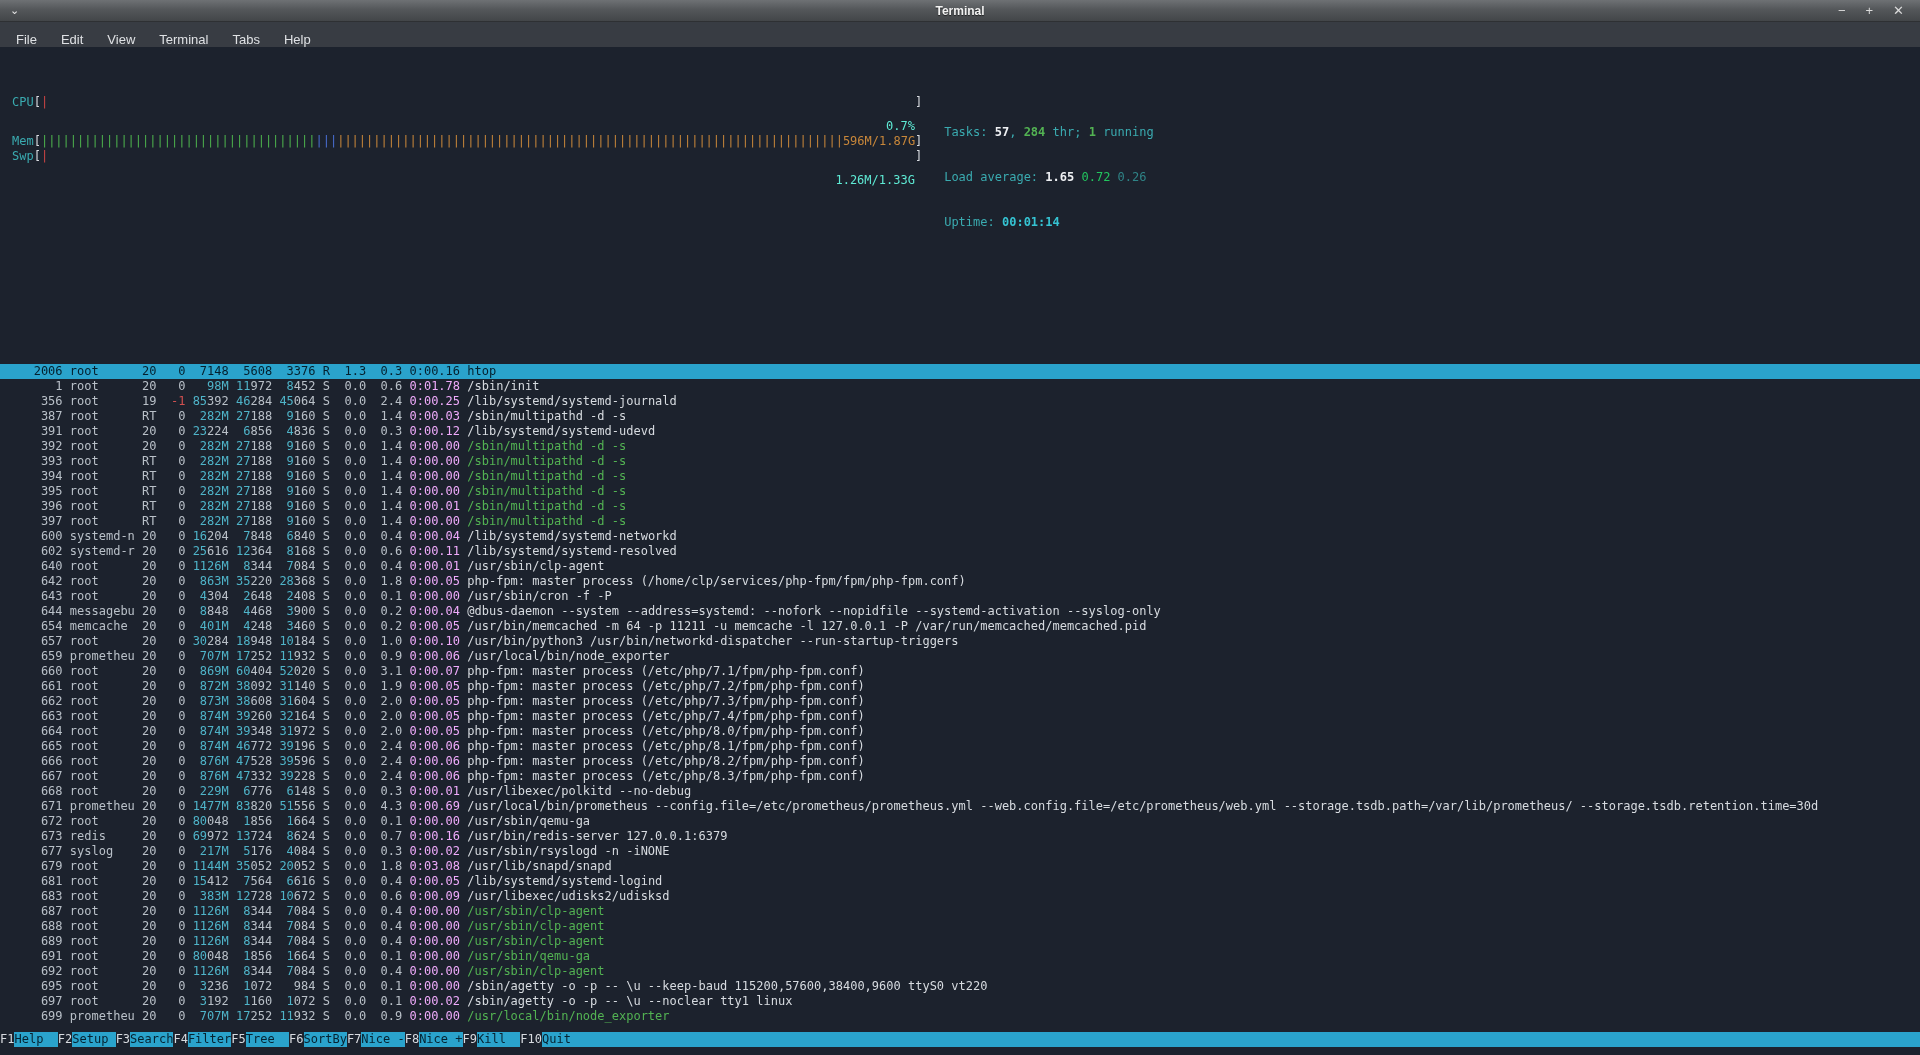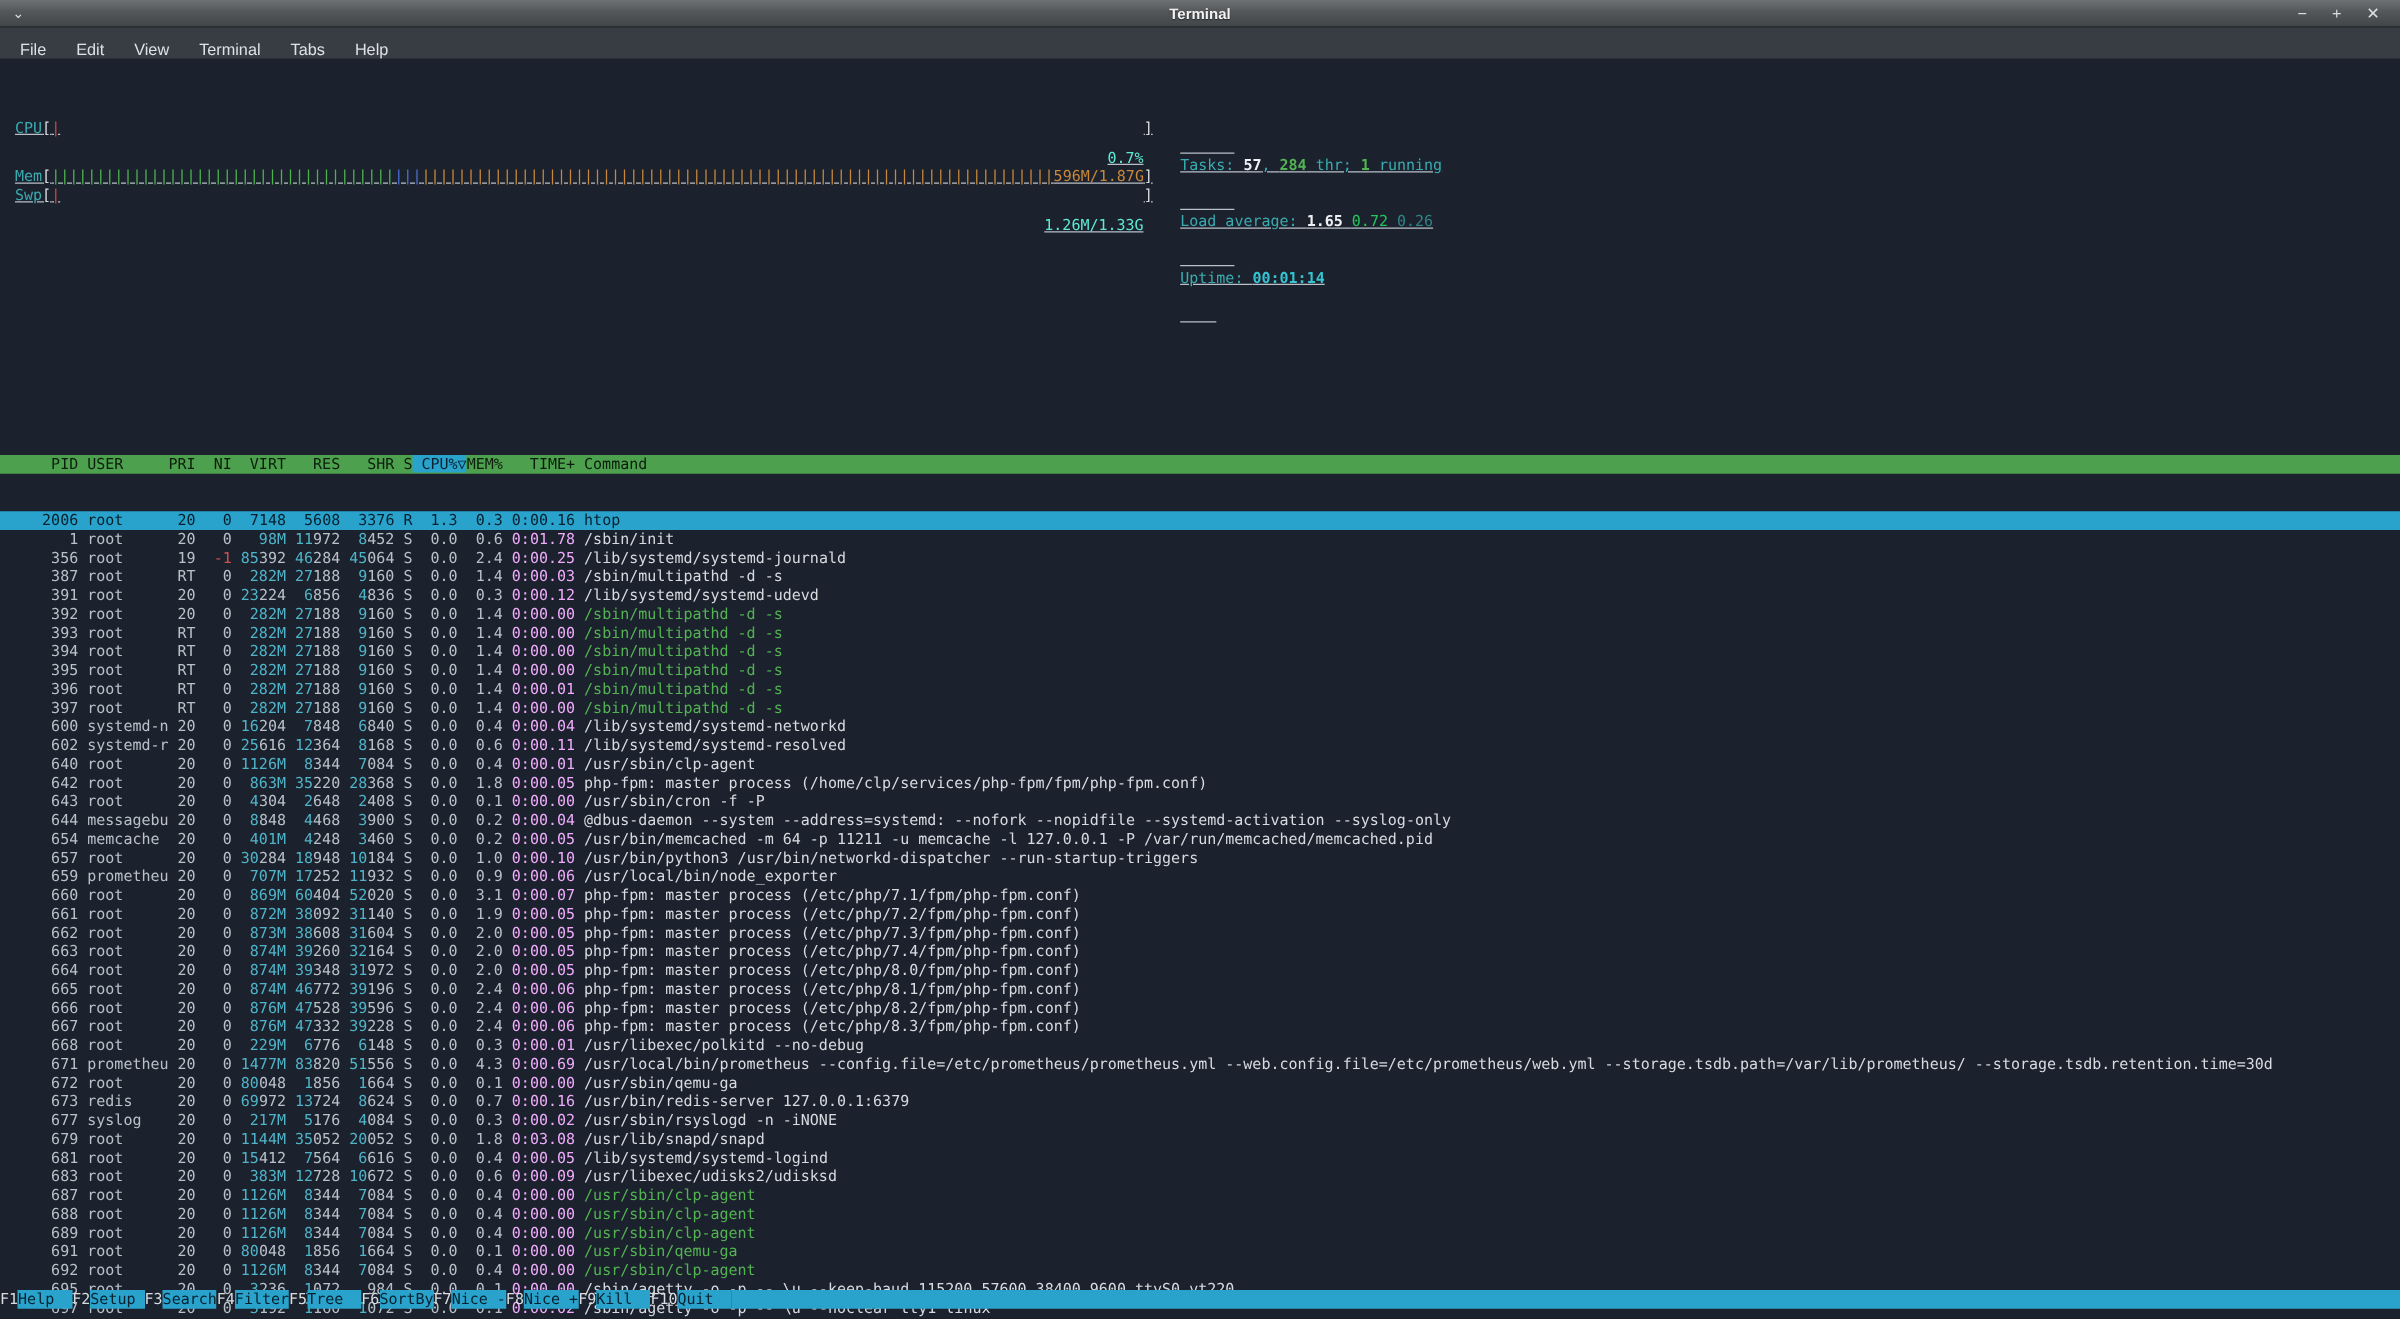--- a/index.html
+++ b/index.html
@@ -24,21 +24,21 @@
     gap:24px; padding-left:16px; font-family:"Liberation Sans", sans-serif;
     font-size:13px; color:#dfe1e4;
   }
   .menubar .mitem{ cursor:default; }
 
   
   .terminal{ position:relative; height:1008px; background:#1c222d;
     font-size:12px; line-height:15px; color:#b9c0c8; }
   .terminal, .terminal *{ white-space:pre; }
 
-  .hdr{ display:flex; padding:18px 0 0 12px;text-decoration:underline; }
+  .hdr{ display:flex; padding:18px 0 0 12px; }
   .meters{ }
   .meter{ display:flex; }
   .mlabel{ color:#3aabb0; }
   .bracket{ color:#d8dbe0; }
   .bar{ width:874px; display:inline-flex; overflow:hidden; }
   .bartext{ margin-left:auto; }
   .p-red{ color:#c44; } .p-green{ color:#4db34d; }
   .p-blue{ color:#4a6fd4; } .p-orange{ color:#c8873a; }
   .t-dim{ color:#5eead4;margin-top:24px; } .t-orange{ color:#c8873a; }
 
@@ -95,17 +95,16 @@
     <div class="meters" id="meters"><div class="meter"><span class="mlabel">CPU</span><span class="bracket">[</span><div class="bar"><span class="p-red">|</span><span class="bartext t-dim">0.7%</span></div><span class="bracket">]</span></div><div class="meter"><span class="mlabel">Mem</span><span class="bracket">[</span><div class="bar"><span class="p-green">||||||||||||||||||||||||||||||||||||||</span><span class="p-blue">|||</span><span class="p-orange">||||||||||||||||||||||||||||||||||||||||||||||||||||||||||||||||||||||</span><span class="bartext t-orange">596M/1.87G</span></div><span class="bracket">]</span></div><div class="meter"><span class="mlabel">Swp</span><span class="bracket">[</span><div class="bar"><span class="p-red">|</span><span class="bartext t-dim">1.26M/1.33G</span></div><span class="bracket">]</span></div></div>
     <div class="stats">
       <div><span class="c-teal">Tasks: </span><span class="c-bwhite">57</span><span class="c-teal">, </span><span class="c-bgreen">284</span><span class="c-teal"> thr; </span><span class="c-bgreen">1</span><span class="c-teal"> running</span></div>
       <div><span class="c-teal">Load average: </span><span class="c-bwhite">1.65</span><span> </span><span class="c-cyanmid">0.72</span><span> </span><span class="c-tealdim">0.26</span></div>
       <div><span class="c-teal">Uptime: </span><span class="c-cyanbr">00:01:14</span></div>
     </div>
   </div>
 
   <div class="gap"></div>
 
-  <div class="thead" id="thead"><span>    PID</span><span> USER     </span><span>PRI</span><span>  NI</span><span>  VIRT</span><span>   RES</span><span>   SHR</span><span> S</span><span class="sort-cell"> CPU%▽</span><span>MEM%</span><span>   TIME+</span><span> Command</span></div>
   <div id="tbody"><div class="row selected"><span class="c-base">   2006</span><span class="c-base"> root     </span><span class="c-base"> 20</span><span class="c-base">   0</span><span class="c-cyan">  7</span><span class="c-base">148</span><span class="c-cyan">  5</span><span class="c-base">608</span><span class="c-cyan">  3</span><span class="c-base">376</span><span class="c-base"> R</span><span class="c-base">  1.3</span><span class="c-base">  0.3</span><span class="c-dim"> 0:00.16</span><span class="c-white"> htop</span></div><div class="row"><span class="c-base">      1</span><span class="c-base"> root     </span><span class="c-base"> 20</span><span class="c-base">   0</span><span class="c-cyan">   98M</span><span class="c-cyan"> 11</span><span class="c-base">972</span><span class="c-cyan">  8</span><span class="c-base">452</span><span class="c-base"> S</span><span class="c-base">  0.0</span><span class="c-base">  0.6</span><span class="c-dim"> 0:01.78</span><span class="c-white"> /sbin/init</span></div><div class="row"><span class="c-base">    356</span><span class="c-base"> root     </span><span class="c-base"> 19</span><span class="c-red">  -1</span><span class="c-cyan"> 85</span><span class="c-base">392</span><span class="c-cyan"> 46</span><span class="c-base">284</span><span class="c-cyan"> 45</span><span class="c-base">064</span><span class="c-base"> S</span><span class="c-base">  0.0</span><span class="c-base">  2.4</span><span class="c-dim"> 0:00.25</span><span class="c-white"> /lib/systemd/systemd-journald</span></div><div class="row"><span class="c-base">    387</span><span class="c-base"> root     </span><span class="c-base"> RT</span><span class="c-base">   0</span><span class="c-cyan">  282M</span><span class="c-cyan"> 27</span><span class="c-base">188</span><span class="c-cyan">  9</span><span class="c-base">160</span><span class="c-base"> S</span><span class="c-base">  0.0</span><span class="c-base">  1.4</span><span class="c-dim"> 0:00.03</span><span class="c-white"> /sbin/multipathd -d -s</span></div><div class="row"><span class="c-base">    391</span><span class="c-base"> root     </span><span class="c-base"> 20</span><span class="c-base">   0</span><span class="c-cyan"> 23</span><span class="c-base">224</span><span class="c-cyan">  6</span><span class="c-base">856</span><span class="c-cyan">  4</span><span class="c-base">836</span><span class="c-base"> S</span><span class="c-base">  0.0</span><span class="c-base">  0.3</span><span class="c-dim"> 0:00.12</span><span class="c-white"> /lib/systemd/systemd-udevd</span></div><div class="row"><span class="c-base">    392</span><span class="c-base"> root     </span><span class="c-base"> 20</span><span class="c-base">   0</span><span class="c-cyan">  282M</span><span class="c-cyan"> 27</span><span class="c-base">188</span><span class="c-cyan">  9</span><span class="c-base">160</span><span class="c-base"> S</span><span class="c-base">  0.0</span><span class="c-base">  1.4</span><span class="c-dim"> 0:00.00</span><span class="c-green"> /sbin/multipathd -d -s</span></div><div class="row"><span class="c-base">    393</span><span class="c-base"> root     </span><span class="c-base"> RT</span><span class="c-base">   0</span><span class="c-cyan">  282M</span><span class="c-cyan"> 27</span><span class="c-base">188</span><span class="c-cyan">  9</span><span class="c-base">160</span><span class="c-base"> S</span><span class="c-base">  0.0</span><span class="c-base">  1.4</span><span class="c-dim"> 0:00.00</span><span class="c-green"> /sbin/multipathd -d -s</span></div><div class="row"><span class="c-base">    394</span><span class="c-base"> root     </span><span class="c-base"> RT</span><span class="c-base">   0</span><span class="c-cyan">  282M</span><span class="c-cyan"> 27</span><span class="c-base">188</span><span class="c-cyan">  9</span><span class="c-base">160</span><span class="c-base"> S</span><span class="c-base">  0.0</span><span class="c-base">  1.4</span><span class="c-dim"> 0:00.00</span><span class="c-green"> /sbin/multipathd -d -s</span></div><div class="row"><span class="c-base">    395</span><span class="c-base"> root     </span><span class="c-base"> RT</span><span class="c-base">   0</span><span class="c-cyan">  282M</span><span class="c-cyan"> 27</span><span class="c-base">188</span><span class="c-cyan">  9</span><span class="c-base">160</span><span class="c-base"> S</span><span class="c-base">  0.0</span><span class="c-base">  1.4</span><span class="c-dim"> 0:00.00</span><span class="c-green"> /sbin/multipathd -d -s</span></div><div class="row"><span class="c-base">    396</span><span class="c-base"> root     </span><span class="c-base"> RT</span><span class="c-base">   0</span><span class="c-cyan">  282M</span><span class="c-cyan"> 27</span><span class="c-base">188</span><span class="c-cyan">  9</span><span class="c-base">160</span><span class="c-base"> S</span><span class="c-base">  0.0</span><span class="c-base">  1.4</span><span class="c-dim"> 0:00.01</span><span class="c-green"> /sbin/multipathd -d -s</span></div><div class="row"><span class="c-base">    397</span><span class="c-base"> root     </span><span class="c-base"> RT</span><span class="c-base">   0</span><span class="c-cyan">  282M</span><span class="c-cyan"> 27</span><span class="c-base">188</span><span class="c-cyan">  9</span><span class="c-base">160</span><span class="c-base"> S</span><span class="c-base">  0.0</span><span class="c-base">  1.4</span><span class="c-dim"> 0:00.00</span><span class="c-green"> /sbin/multipathd -d -s</span></div><div class="row"><span class="c-base">    600</span><span class="c-base"> systemd-n</span><span class="c-base"> 20</span><span class="c-base">   0</span><span class="c-cyan"> 16</span><span class="c-base">204</span><span class="c-cyan">  7</span><span class="c-base">848</span><span class="c-cyan">  6</span><span class="c-base">840</span><span class="c-base"> S</span><span class="c-base">  0.0</span><span class="c-base">  0.4</span><span class="c-dim"> 0:00.04</span><span class="c-white"> /lib/systemd/systemd-networkd</span></div><div class="row"><span class="c-base">    602</span><span class="c-base"> systemd-r</span><span class="c-base"> 20</span><span class="c-base">   0</span><span class="c-cyan"> 25</span><span class="c-base">616</span><span class="c-cyan"> 12</span><span class="c-base">364</span><span class="c-cyan">  8</span><span class="c-base">168</span><span class="c-base"> S</span><span class="c-base">  0.0</span><span class="c-base">  0.6</span><span class="c-dim"> 0:00.11</span><span class="c-white"> /lib/systemd/systemd-resolved</span></div><div class="row"><span class="c-base">    640</span><span class="c-base"> root     </span><span class="c-base"> 20</span><span class="c-base">   0</span><span class="c-cyan"> 1126M</span><span class="c-cyan">  8</span><span class="c-base">344</span><span class="c-cyan">  7</span><span class="c-base">084</span><span class="c-base"> S</span><span class="c-base">  0.0</span><span class="c-base">  0.4</span><span class="c-dim"> 0:00.01</span><span class="c-white"> /usr/sbin/clp-agent</span></div><div class="row"><span class="c-base">    642</span><span class="c-base"> root     </span><span class="c-base"> 20</span><span class="c-base">   0</span><span class="c-cyan">  863M</span><span class="c-cyan"> 35</span><span class="c-base">220</span><span class="c-cyan"> 28</span><span class="c-base">368</span><span class="c-base"> S</span><span class="c-base">  0.0</span><span class="c-base">  1.8</span><span class="c-dim"> 0:00.05</span><span class="c-white"> php-fpm: master process (/home/clp/services/php-fpm/fpm/php-fpm.conf)</span></div><div class="row"><span class="c-base">    643</span><span class="c-base"> root     </span><span class="c-base"> 20</span><span class="c-base">   0</span><span class="c-cyan">  4</span><span class="c-base">304</span><span class="c-cyan">  2</span><span class="c-base">648</span><span class="c-cyan">  2</span><span class="c-base">408</span><span class="c-base"> S</span><span class="c-base">  0.0</span><span class="c-base">  0.1</span><span class="c-dim"> 0:00.00</span><span class="c-white"> /usr/sbin/cron -f -P</span></div><div class="row"><span class="c-base">    644</span><span class="c-base"> messagebu</span><span class="c-base"> 20</span><span class="c-base">   0</span><span class="c-cyan">  8</span><span class="c-base">848</span><span class="c-cyan">  4</span><span class="c-base">468</span><span class="c-cyan">  3</span><span class="c-base">900</span><span class="c-base"> S</span><span class="c-base">  0.0</span><span class="c-base">  0.2</span><span class="c-dim"> 0:00.04</span><span class="c-white"> @dbus-daemon --system --address=systemd: --nofork --nopidfile --systemd-activation --syslog-only</span></div><div class="row"><span class="c-base">    654</span><span class="c-base"> memcache </span><span class="c-base"> 20</span><span class="c-base">   0</span><span class="c-cyan">  401M</span><span class="c-cyan">  4</span><span class="c-base">248</span><span class="c-cyan">  3</span><span class="c-base">460</span><span class="c-base"> S</span><span class="c-base">  0.0</span><span class="c-base">  0.2</span><span class="c-dim"> 0:00.05</span><span class="c-white"> /usr/bin/memcached -m 64 -p 11211 -u memcache -l 127.0.0.1 -P /var/run/memcached/memcached.pid</span></div><div class="row"><span class="c-base">    657</span><span class="c-base"> root     </span><span class="c-base"> 20</span><span class="c-base">   0</span><span class="c-cyan"> 30</span><span class="c-base">284</span><span class="c-cyan"> 18</span><span class="c-base">948</span><span class="c-cyan"> 10</span><span class="c-base">184</span><span class="c-base"> S</span><span class="c-base">  0.0</span><span class="c-base">  1.0</span><span class="c-dim"> 0:00.10</span><span class="c-white"> /usr/bin/python3 /usr/bin/networkd-dispatcher --run-startup-triggers</span></div><div class="row"><span class="c-base">    659</span><span class="c-base"> prometheu</span><span class="c-base"> 20</span><span class="c-base">   0</span><span class="c-cyan">  707M</span><span class="c-cyan"> 17</span><span class="c-base">252</span><span class="c-cyan"> 11</span><span class="c-base">932</span><span class="c-base"> S</span><span class="c-base">  0.0</span><span class="c-base">  0.9</span><span class="c-dim"> 0:00.06</span><span class="c-white"> /usr/local/bin/node_exporter</span></div><div class="row"><span class="c-base">    660</span><span class="c-base"> root     </span><span class="c-base"> 20</span><span class="c-base">   0</span><span class="c-cyan">  869M</span><span class="c-cyan"> 60</span><span class="c-base">404</span><span class="c-cyan"> 52</span><span class="c-base">020</span><span class="c-base"> S</span><span class="c-base">  0.0</span><span class="c-base">  3.1</span><span class="c-dim"> 0:00.07</span><span class="c-white"> php-fpm: master process (/etc/php/7.1/fpm/php-fpm.conf)</span></div><div class="row"><span class="c-base">    661</span><span class="c-base"> root     </span><span class="c-base"> 20</span><span class="c-base">   0</span><span class="c-cyan">  872M</span><span class="c-cyan"> 38</span><span class="c-base">092</span><span class="c-cyan"> 31</span><span class="c-base">140</span><span class="c-base"> S</span><span class="c-base">  0.0</span><span class="c-base">  1.9</span><span class="c-dim"> 0:00.05</span><span class="c-white"> php-fpm: master process (/etc/php/7.2/fpm/php-fpm.conf)</span></div><div class="row"><span class="c-base">    662</span><span class="c-base"> root     </span><span class="c-base"> 20</span><span class="c-base">   0</span><span class="c-cyan">  873M</span><span class="c-cyan"> 38</span><span class="c-base">608</span><span class="c-cyan"> 31</span><span class="c-base">604</span><span class="c-base"> S</span><span class="c-base">  0.0</span><span class="c-base">  2.0</span><span class="c-dim"> 0:00.05</span><span class="c-white"> php-fpm: master process (/etc/php/7.3/fpm/php-fpm.conf)</span></div><div class="row"><span class="c-base">    663</span><span class="c-base"> root     </span><span class="c-base"> 20</span><span class="c-base">   0</span><span class="c-cyan">  874M</span><span class="c-cyan"> 39</span><span class="c-base">260</span><span class="c-cyan"> 32</span><span class="c-base">164</span><span class="c-base"> S</span><span class="c-base">  0.0</span><span class="c-base">  2.0</span><span class="c-dim"> 0:00.05</span><span class="c-white"> php-fpm: master process (/etc/php/7.4/fpm/php-fpm.conf)</span></div><div class="row"><span class="c-base">    664</span><span class="c-base"> root     </span><span class="c-base"> 20</span><span class="c-base">   0</span><span class="c-cyan">  874M</span><span class="c-cyan"> 39</span><span class="c-base">348</span><span class="c-cyan"> 31</span><span class="c-base">972</span><span class="c-base"> S</span><span class="c-base">  0.0</span><span class="c-base">  2.0</span><span class="c-dim"> 0:00.05</span><span class="c-white"> php-fpm: master process (/etc/php/8.0/fpm/php-fpm.conf)</span></div><div class="row"><span class="c-base">    665</span><span class="c-base"> root     </span><span class="c-base"> 20</span><span class="c-base">   0</span><span class="c-cyan">  874M</span><span class="c-cyan"> 46</span><span class="c-base">772</span><span class="c-cyan"> 39</span><span class="c-base">196</span><span class="c-base"> S</span><span class="c-base">  0.0</span><span class="c-base">  2.4</span><span class="c-dim"> 0:00.06</span><span class="c-white"> php-fpm: master process (/etc/php/8.1/fpm/php-fpm.conf)</span></div><div class="row"><span class="c-base">    666</span><span class="c-base"> root     </span><span class="c-base"> 20</span><span class="c-base">   0</span><span class="c-cyan">  876M</span><span class="c-cyan"> 47</span><span class="c-base">528</span><span class="c-cyan"> 39</span><span class="c-base">596</span><span class="c-base"> S</span><span class="c-base">  0.0</span><span class="c-base">  2.4</span><span class="c-dim"> 0:00.06</span><span class="c-white"> php-fpm: master process (/etc/php/8.2/fpm/php-fpm.conf)</span></div><div class="row"><span class="c-base">    667</span><span class="c-base"> root     </span><span class="c-base"> 20</span><span class="c-base">   0</span><span class="c-cyan">  876M</span><span class="c-cyan"> 47</span><span class="c-base">332</span><span class="c-cyan"> 39</span><span class="c-base">228</span><span class="c-base"> S</span><span class="c-base">  0.0</span><span class="c-base">  2.4</span><span class="c-dim"> 0:00.06</span><span class="c-white"> php-fpm: master process (/etc/php/8.3/fpm/php-fpm.conf)</span></div><div class="row"><span class="c-base">    668</span><span class="c-base"> root     </span><span class="c-base"> 20</span><span class="c-base">   0</span><span class="c-cyan">  229M</span><span class="c-cyan">  6</span><span class="c-base">776</span><span class="c-cyan">  6</span><span class="c-base">148</span><span class="c-base"> S</span><span class="c-base">  0.0</span><span class="c-base">  0.3</span><span class="c-dim"> 0:00.01</span><span class="c-white"> /usr/libexec/polkitd --no-debug</span></div><div class="row"><span class="c-base">    671</span><span class="c-base"> prometheu</span><span class="c-base"> 20</span><span class="c-base">   0</span><span class="c-cyan"> 1477M</span><span class="c-cyan"> 83</span><span class="c-base">820</span><span class="c-cyan"> 51</span><span class="c-base">556</span><span class="c-base"> S</span><span class="c-base">  0.0</span><span class="c-base">  4.3</span><span class="c-dim"> 0:00.69</span><span class="c-white"> /usr/local/bin/prometheus --config.file=/etc/prometheus/prometheus.yml --web.config.file=/etc/prometheus/web.yml --storage.tsdb.path=/var/lib/prometheus/ --storage.tsdb.retention.time=30d</span></div><div class="row"><span class="c-base">    672</span><span class="c-base"> root     </span><span class="c-base"> 20</span><span class="c-base">   0</span><span class="c-cyan"> 80</span><span class="c-base">048</span><span class="c-cyan">  1</span><span class="c-base">856</span><span class="c-cyan">  1</span><span class="c-base">664</span><span class="c-base"> S</span><span class="c-base">  0.0</span><span class="c-base">  0.1</span><span class="c-dim"> 0:00.00</span><span class="c-white"> /usr/sbin/qemu-ga</span></div><div class="row"><span class="c-base">    673</span><span class="c-base"> redis    </span><span class="c-base"> 20</span><span class="c-base">   0</span><span class="c-cyan"> 69</span><span class="c-base">972</span><span class="c-cyan"> 13</span><span class="c-base">724</span><span class="c-cyan">  8</span><span class="c-base">624</span><span class="c-base"> S</span><span class="c-base">  0.0</span><span class="c-base">  0.7</span><span class="c-dim"> 0:00.16</span><span class="c-white"> /usr/bin/redis-server 127.0.0.1:6379</span></div><div class="row"><span class="c-base">    677</span><span class="c-base"> syslog   </span><span class="c-base"> 20</span><span class="c-base">   0</span><span class="c-cyan">  217M</span><span class="c-cyan">  5</span><span class="c-base">176</span><span class="c-cyan">  4</span><span class="c-base">084</span><span class="c-base"> S</span><span class="c-base">  0.0</span><span class="c-base">  0.3</span><span class="c-dim"> 0:00.02</span><span class="c-white"> /usr/sbin/rsyslogd -n -iNONE</span></div><div class="row"><span class="c-base">    679</span><span class="c-base"> root     </span><span class="c-base"> 20</span><span class="c-base">   0</span><span class="c-cyan"> 1144M</span><span class="c-cyan"> 35</span><span class="c-base">052</span><span class="c-cyan"> 20</span><span class="c-base">052</span><span class="c-base"> S</span><span class="c-base">  0.0</span><span class="c-base">  1.8</span><span class="c-dim"> 0:03.08</span><span class="c-white"> /usr/lib/snapd/snapd</span></div><div class="row"><span class="c-base">    681</span><span class="c-base"> root     </span><span class="c-base"> 20</span><span class="c-base">   0</span><span class="c-cyan"> 15</span><span class="c-base">412</span><span class="c-cyan">  7</span><span class="c-base">564</span><span class="c-cyan">  6</span><span class="c-base">616</span><span class="c-base"> S</span><span class="c-base">  0.0</span><span class="c-base">  0.4</span><span class="c-dim"> 0:00.05</span><span class="c-white"> /lib/systemd/systemd-logind</span></div><div class="row"><span class="c-base">    683</span><span class="c-base"> root     </span><span class="c-base"> 20</span><span class="c-base">   0</span><span class="c-cyan">  383M</span><span class="c-cyan"> 12</span><span class="c-base">728</span><span class="c-cyan"> 10</span><span class="c-base">672</span><span class="c-base"> S</span><span class="c-base">  0.0</span><span class="c-base">  0.6</span><span class="c-dim"> 0:00.09</span><span class="c-white"> /usr/libexec/udisks2/udisksd</span></div><div class="row"><span class="c-base">    687</span><span class="c-base"> root     </span><span class="c-base"> 20</span><span class="c-base">   0</span><span class="c-cyan"> 1126M</span><span class="c-cyan">  8</span><span class="c-base">344</span><span class="c-cyan">  7</span><span class="c-base">084</span><span class="c-base"> S</span><span class="c-base">  0.0</span><span class="c-base">  0.4</span><span class="c-dim"> 0:00.00</span><span class="c-green"> /usr/sbin/clp-agent</span></div><div class="row"><span class="c-base">    688</span><span class="c-base"> root     </span><span class="c-base"> 20</span><span class="c-base">   0</span><span class="c-cyan"> 1126M</span><span class="c-cyan">  8</span><span class="c-base">344</span><span class="c-cyan">  7</span><span class="c-base">084</span><span class="c-base"> S</span><span class="c-base">  0.0</span><span class="c-base">  0.4</span><span class="c-dim"> 0:00.00</span><span class="c-green"> /usr/sbin/clp-agent</span></div><div class="row"><span class="c-base">    689</span><span class="c-base"> root     </span><span class="c-base"> 20</span><span class="c-base">   0</span><span class="c-cyan"> 1126M</span><span class="c-cyan">  8</span><span class="c-base">344</span><span class="c-cyan">  7</span><span class="c-base">084</span><span class="c-base"> S</span><span class="c-base">  0.0</span><span class="c-base">  0.4</span><span class="c-dim"> 0:00.00</span><span class="c-green"> /usr/sbin/clp-agent</span></div><div class="row"><span class="c-base">    691</span><span class="c-base"> root     </span><span class="c-base"> 20</span><span class="c-base">   0</span><span class="c-cyan"> 80</span><span class="c-base">048</span><span class="c-cyan">  1</span><span class="c-base">856</span><span class="c-cyan">  1</span><span class="c-base">664</span><span class="c-base"> S</span><span class="c-base">  0.0</span><span class="c-base">  0.1</span><span class="c-dim"> 0:00.00</span><span class="c-green"> /usr/sbin/qemu-ga</span></div><div class="row"><span class="c-base">    692</span><span class="c-base"> root     </span><span class="c-base"> 20</span><span class="c-base">   0</span><span class="c-cyan"> 1126M</span><span class="c-cyan">  8</span><span class="c-base">344</span><span class="c-cyan">  7</span><span class="c-base">084</span><span class="c-base"> S</span><span class="c-base">  0.0</span><span class="c-base">  0.4</span><span class="c-dim"> 0:00.00</span><span class="c-green"> /usr/sbin/clp-agent</span></div><div class="row"><span class="c-base">    695</span><span class="c-base"> root     </span><span class="c-base"> 20</span><span class="c-base">   0</span><span class="c-cyan">  3</span><span class="c-base">236</span><span class="c-cyan">  1</span><span class="c-base">072</span><span class="c-base">   984</span><span class="c-base"> S</span><span class="c-base">  0.0</span><span class="c-base">  0.1</span><span class="c-dim"> 0:00.00</span><span class="c-white"> /sbin/agetty -o -p -- \u --keep-baud 115200,57600,38400,9600 ttyS0 vt220</span></div><div class="row"><span class="c-base">    697</span><span class="c-base"> root     </span><span class="c-base"> 20</span><span class="c-base">   0</span><span class="c-cyan">  3</span><span class="c-base">192</span><span class="c-cyan">  1</span><span class="c-base">160</span><span class="c-cyan">  1</span><span class="c-base">072</span><span class="c-base"> S</span><span class="c-base">  0.0</span><span class="c-base">  0.1</span><span class="c-dim"> 0:00.02</span><span class="c-white"> /sbin/agetty -o -p -- \u --noclear tty1 linux</span></div><div class="row"><span class="c-base">    699</span><span class="c-base"> prometheu</span><span class="c-base"> 20</span><span class="c-base">   0</span><span class="c-cyan">  707M</span><span class="c-cyan"> 17</span><span class="c-base">252</span><span class="c-cyan"> 11</span><span class="c-base">932</span><span class="c-base"> S</span><span class="c-base">  0.0</span><span class="c-base">  0.9</span><span class="c-dim"> 0:00.00</span><span class="c-green"> /usr/local/bin/node_exporter</span></div></div>
 
   <div class="fnbar" id="fnbar"><span class="fk">F1</span><span class="fl">Help  </span><span class="fk">F2</span><span class="fl">Setup </span><span class="fk">F3</span><span class="fl">Search</span><span class="fk">F4</span><span class="fl">Filter</span><span class="fk">F5</span><span class="fl">Tree  </span><span class="fk">F6</span><span class="fl">SortBy</span><span class="fk">F7</span><span class="fl">Nice -</span><span class="fk">F8</span><span class="fl">Nice +</span><span class="fk">F9</span><span class="fl">Kill  </span><span class="fk">F10</span><span class="fl">Quit  </span><span class="fl-fill"></span></div>
 </div>
 
 </body></html>

